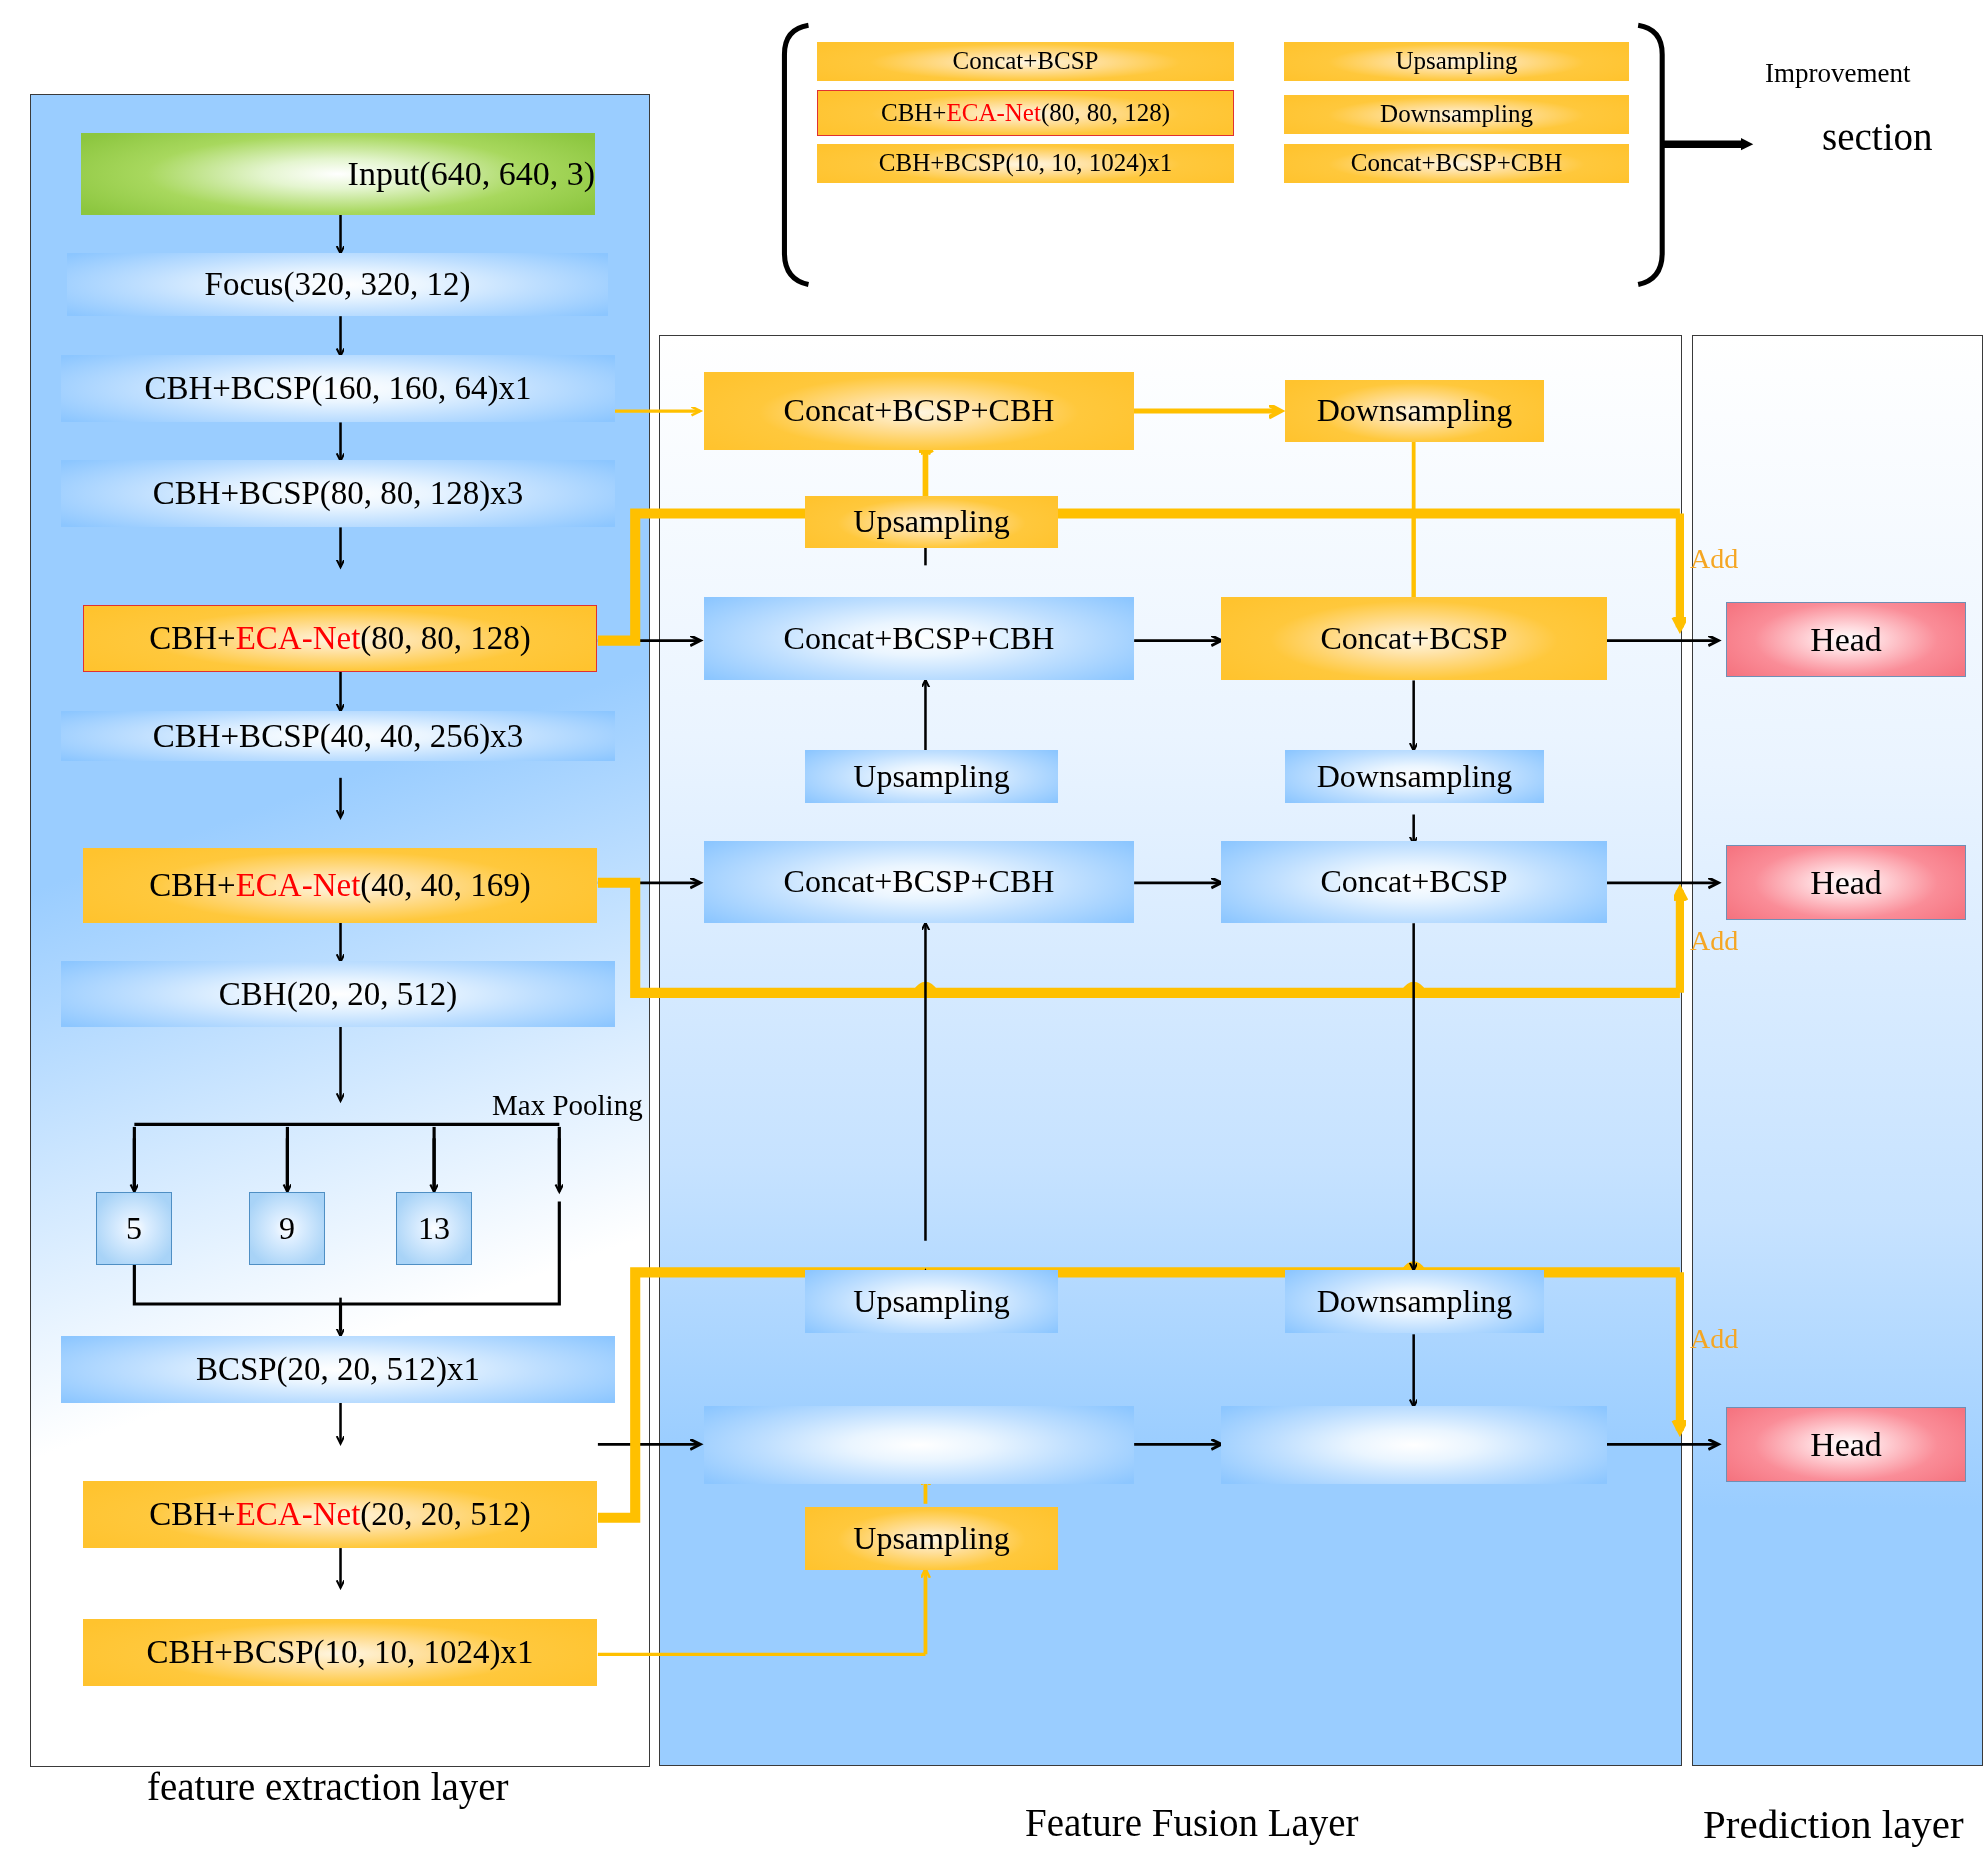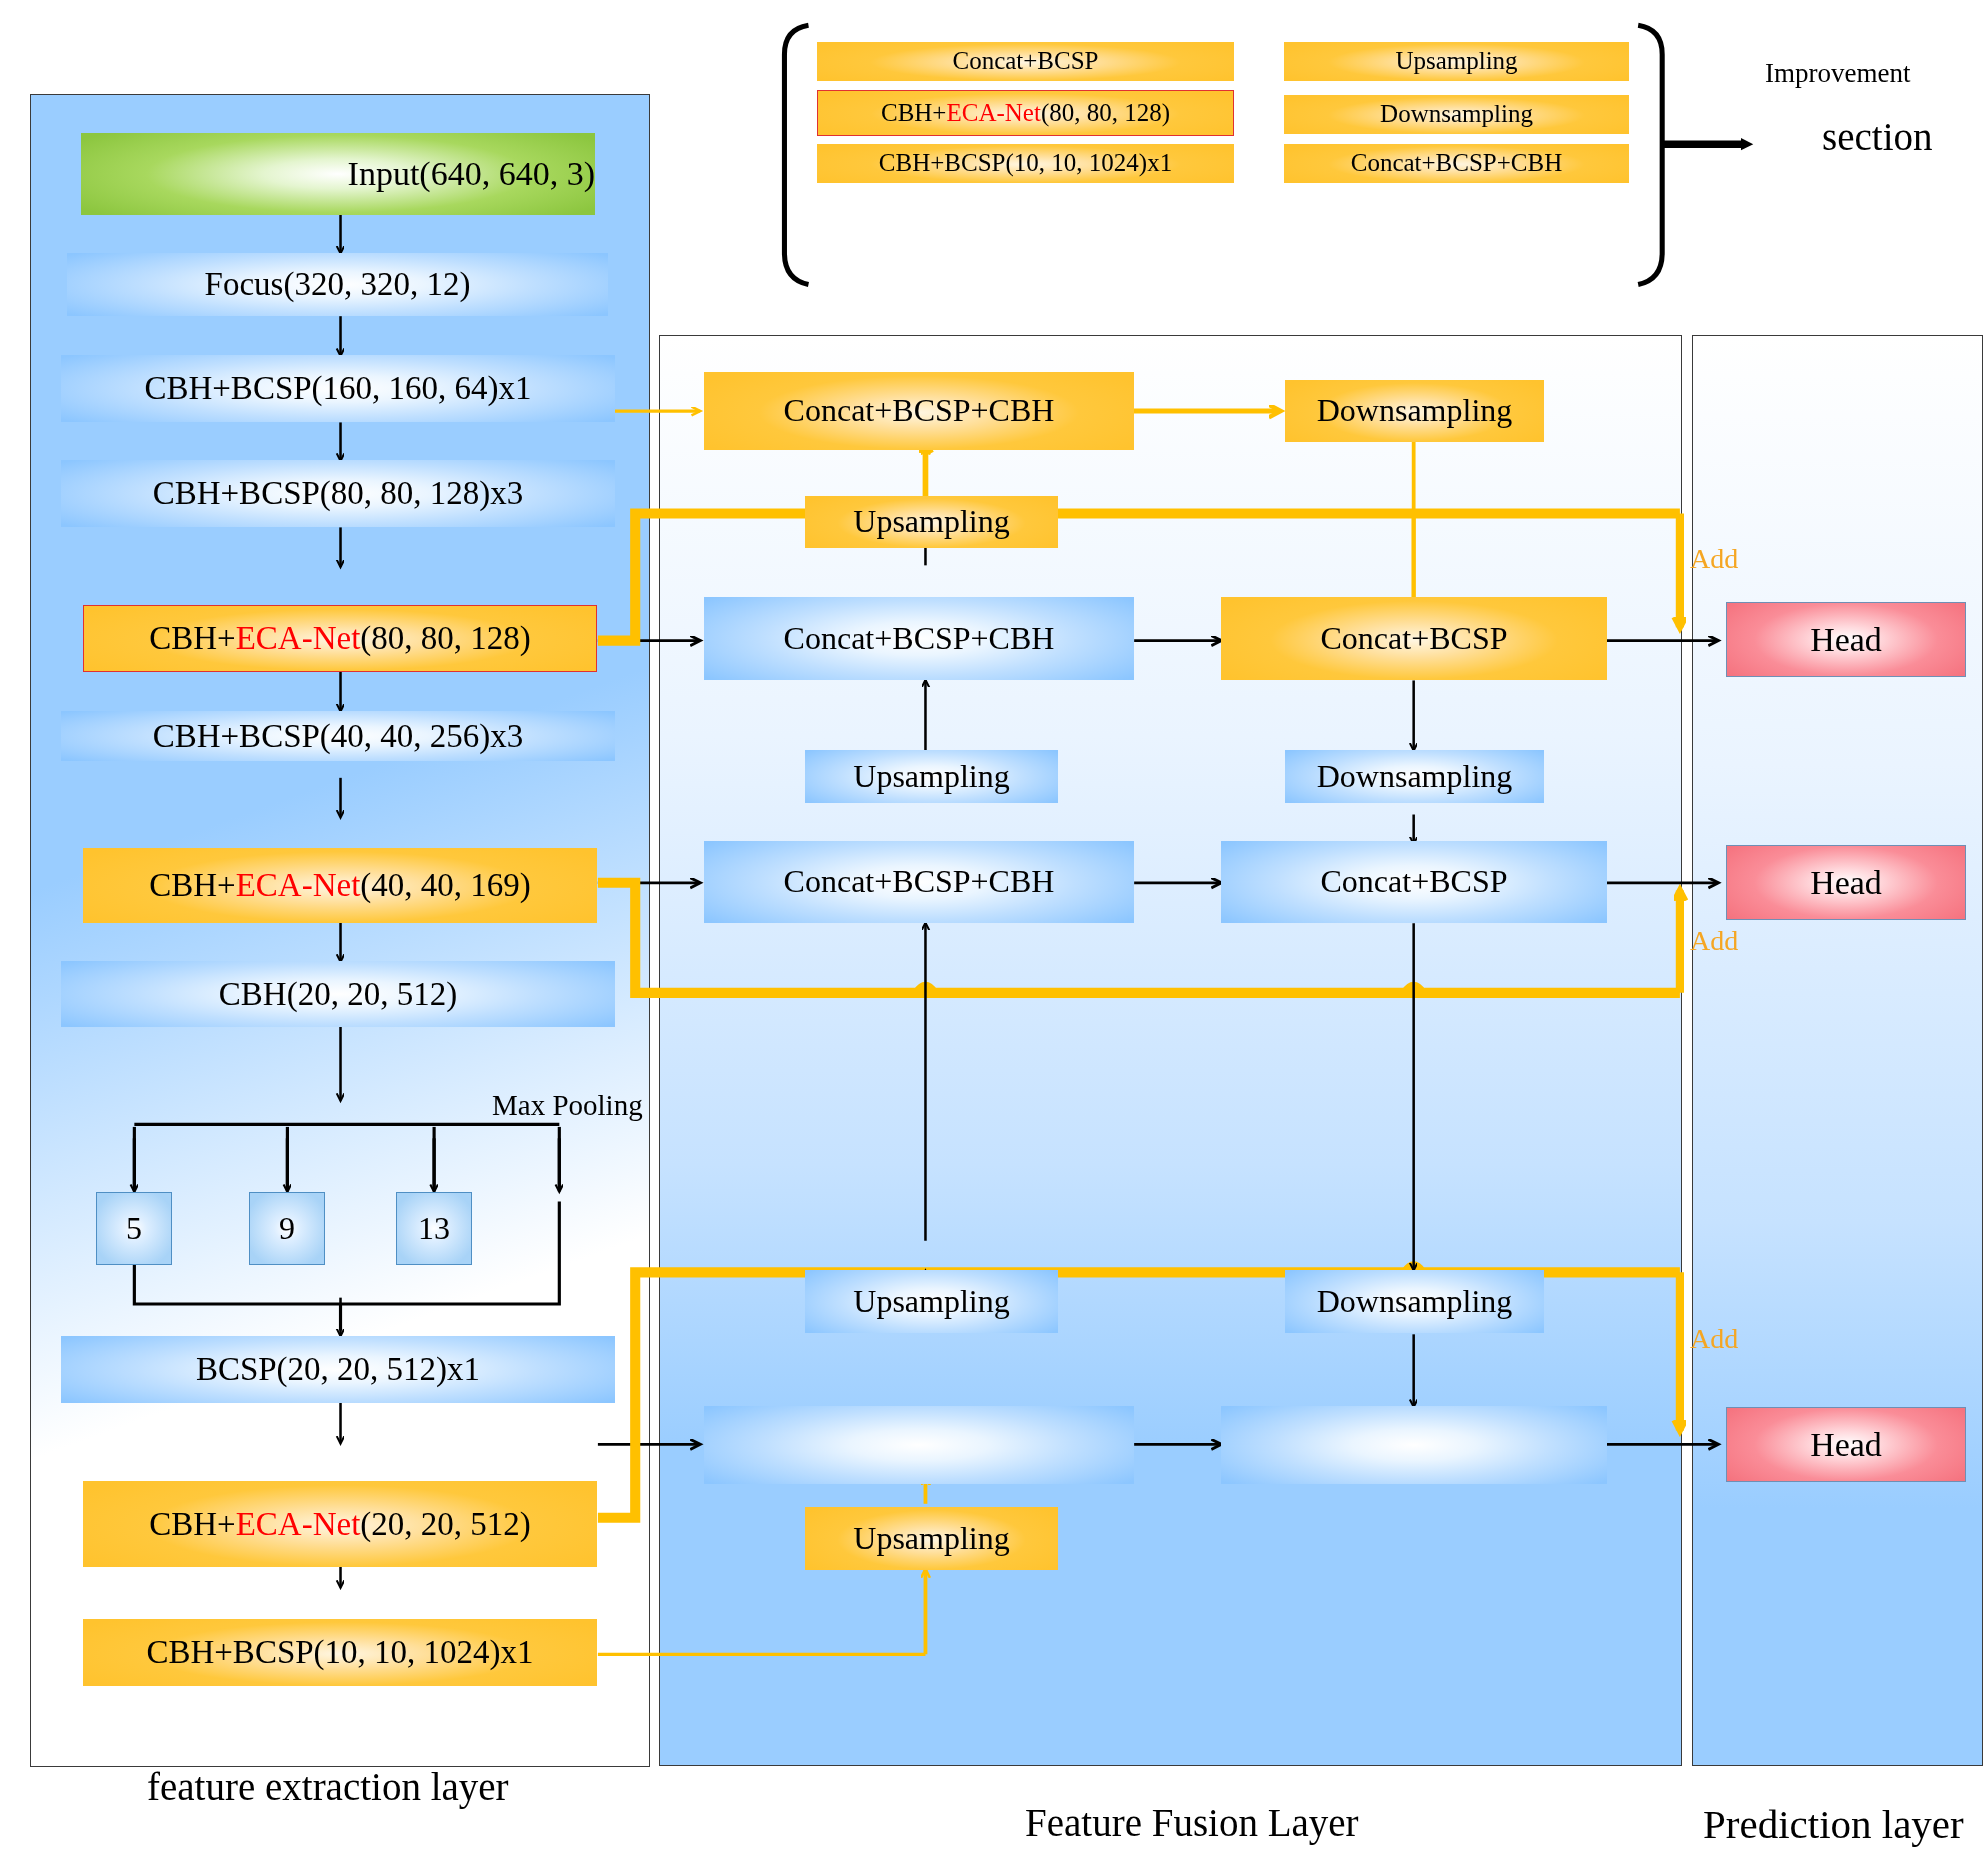--- a/index.html
+++ b/index.html
@@ -261,21 +261,21 @@
   <div class="node n-pool" style="left:249px;top:1192px;width:76px;height:73px;font-size:32px;">
     <span class="lbl">9</span>
   </div>
   <div class="node n-pool" style="left:396px;top:1192px;width:76px;height:73px;font-size:32px;">
     <span class="lbl">13</span>
   </div>
 
   <div class="node n-blue" style="left:61px;top:1336px;width:554px;height:67px;font-size:33px;text-align:right;">
     <span class="lbl">BCSP(20, 20, 512)x1</span>
   </div>
-  <div class="node n-orange" style="left:83px;top:1481px;width:514px;height:86px;font-size:33px;">
+  <div class="node n-orange" style="left:83px;top:1481px;width:514px;height:67px;font-size:33px;">
     <span class="lbl"><span>CBH+</span><span class="ecared">ECA-Net</span><span>(20, 20, 512)</span></span>
   </div>
   <div class="node n-orange" style="left:83px;top:1619px;width:514px;height:67px;font-size:33px;">
     <span class="lbl">CBH+BCSP(10, 10, 1024)x1</span>
   </div>
 
   <div class="node n-orange" style="left:704px;top:372px;width:430px;height:78px;font-size:32px;">
     <span class="lbl">Concat+BCSP+CBH</span>
   </div>
   <div class="node n-orange" style="left:1285px;top:380px;width:259px;height:62px;font-size:32px;">

